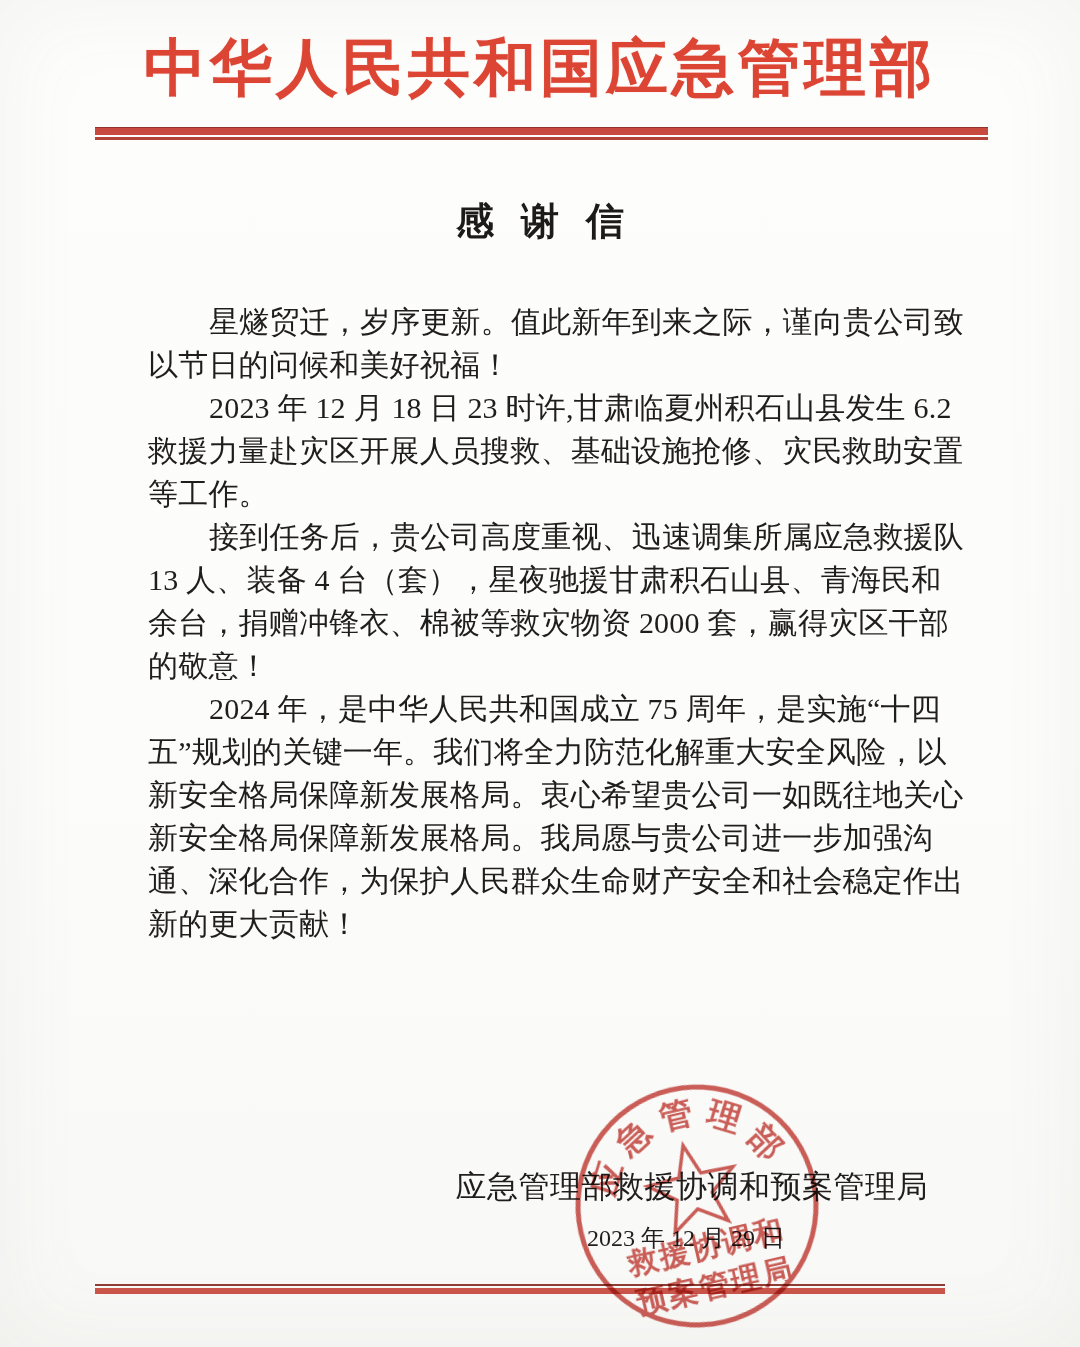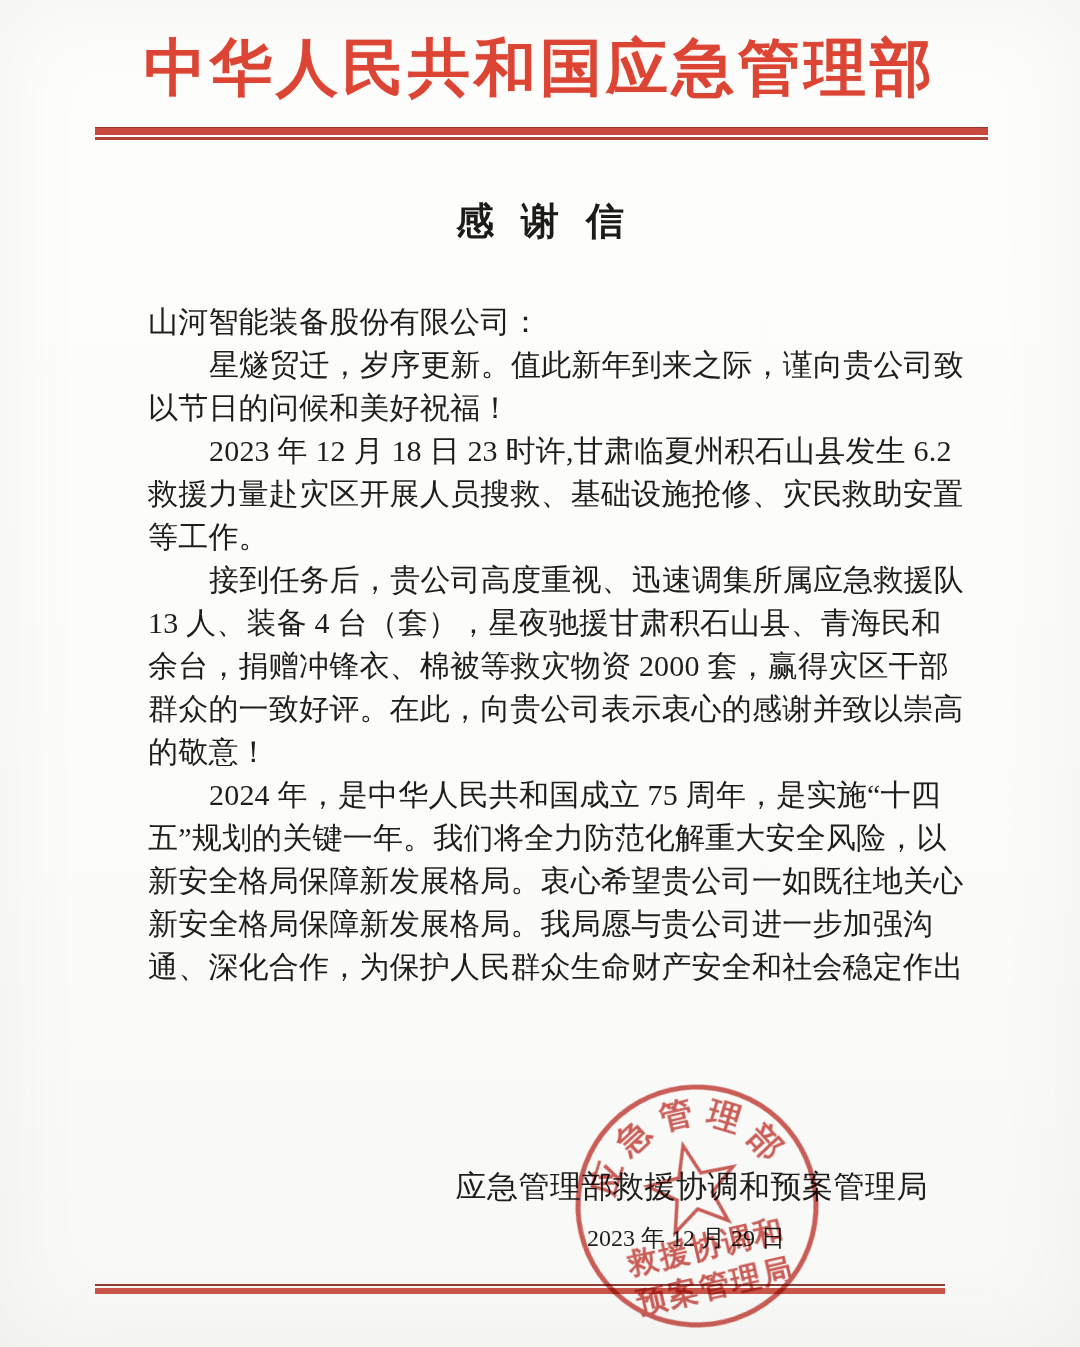--- a/index.html
+++ b/index.html
@@ -90,36 +90,35 @@
   <div class="letterhead">中华人民共和国应急管理部</div>
 
   <div class="header-rule">
     <div class="thick"></div>
     <div class="thin"></div>
   </div>
 
   <h1 class="doc-title">感谢信</h1>
 
   <div class="body-text">
-    <div class="line">山河智能装备股份有限公司：</div>
     <div class="line indent">星燧贸迁，岁序更新。值此新年到来之际，谨向贵公司致</div>
     <div class="line">以节日的问候和美好祝福！</div>
     <div class="line indent">2023 年 12 月 18 日 23 时许,甘肃临夏州积石山县发生 6.2</div>
     <div class="line">救援力量赴灾区开展人员搜救、基础设施抢修、灾民救助安置</div>
     <div class="line">等工作。</div>
     <div class="line indent">接到任务后，贵公司高度重视、迅速调集所属应急救援队</div>
     <div class="line">13 人、装备 4 台（套），星夜驰援甘肃积石山县、青海民和</div>
     <div class="line">余台，捐赠冲锋衣、棉被等救灾物资 2000 套，赢得灾区干部</div>
-    <div class="line">群众的一致好评。在此，向贵公司表示衷心的感谢并致以崇高</div>
     <div class="line">的敬意！</div>
     <div class="line indent">2024 年，是中华人民共和国成立 75 周年，是实施“十四</div>
     <div class="line">五”规划的关键一年。我们将全力防范化解重大安全风险，以</div>
     <div class="line">新安全格局保障新发展格局。衷心希望贵公司一如既往地关心</div>
     <div class="line">新安全格局保障新发展格局。我局愿与贵公司进一步加强沟</div>
     <div class="line">通、深化合作，为保护人民群众生命财产安全和社会稳定作出</div>
+    <div class="line">新的更大贡献！</div>
   </div>
 
   <div class="signature">应急管理部救援协调和预案管理局</div>
   <div class="sign-date">2023 年 12 月 29 日</div>
 
   <div class="bottom-rule">
     <div class="thin"></div>
     <div class="thick"></div>
   </div>
 

